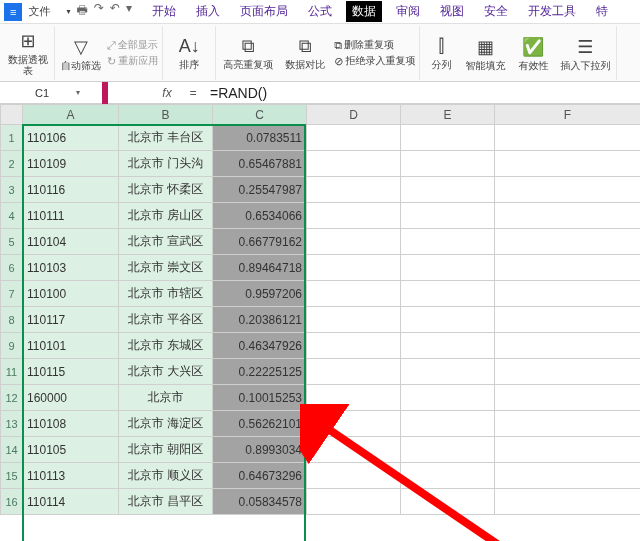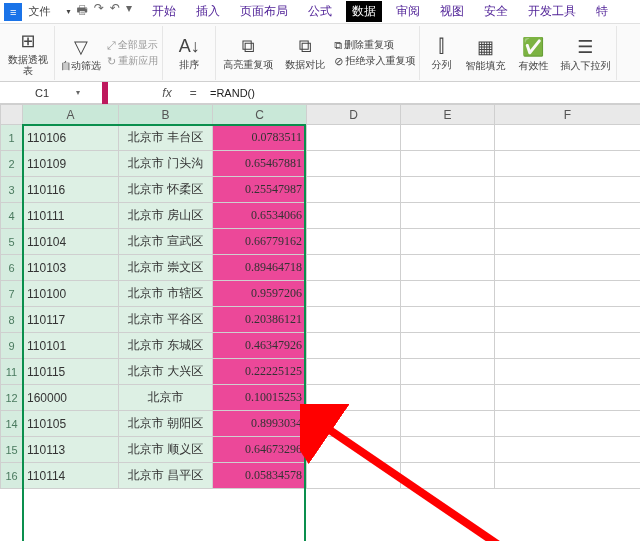--- a/index.html
+++ b/index.html
@@ -24,33 +24,33 @@
   .mini { display:flex; flex-direction:column; gap:2px; }
   .mini .mi { display:flex; align-items:center; gap:2px; font-size:10px; color:#999; white-space:nowrap; }
   .mi .icn { font-size:11px; }
   
   .fxrow { display:flex; align-items:center; height:22px; border-bottom:1px solid #d0d0d0; background:#fff; }
   .namebox { width:108px; height:22px; border-right:6px solid #be185d; display:flex; align-items:center; justify-content:center; font-size:11px; gap:14px; }
   .namebox .nv { min-width:40px; text-align:center; }
   .namebox .dd { font-size:8px; color:#666; }
   .fxgap { width:46px; }
   .fxico { width:26px; text-align:center; color:#555; font-style:italic; }
-  .fxinput { flex:1; padding:0 4px; font-size:11px; color:#222; }
+  .fxinput { flex:1; padding:0 4px; font-size:14px; color:#222; }
   
   .sheetwrap { position:relative; flex:1; overflow:hidden; }
   table.grid { border-collapse:collapse; table-layout:fixed; width:640px; }
   .grid th, .grid td { border:1px solid #cfcfcf; height:26px; font-size:12px; font-weight:normal; }
   .grid thead th { background:#e9e9e9; color:#555; height:20px; text-align:center; }
   .grid thead th.selcol { background:#c9e8d8; }
   th.corner { width:22px; background:#e9e9e9; }
   th.rowh { width:22px; background:#d5ecdf; color:#4a7a5f; text-align:center; font-size:11px; }
   td.cell { padding:0 4px; }
   td.colA { width:96px; background:#ddf0e4; text-align:left; }
   td.colB { width:94px; background:#ddf0e4; text-align:center; }
-  td.colC { width:94px; background:#ec4899; text-align:right;font-family:Liberation Serif, serif; }
+  td.colC { width:94px; background:#a3a3a3; text-align:right; }
   td.colD, td.colE, td.colF { background:#fff; }
   td.colD { width:94px; } td.colE { width:94px; } td.colF { width:94px; }
   
   .selbox { position:absolute; left:22px; top:20px; width:284px; height:436px; border:2px solid #0a8f4d; pointer-events:none; }
   
   .arrow { position:absolute; pointer-events:none; }
 </style>
 </head>
 <body>
 
@@ -280,20 +280,29 @@
           <tr>
             <th class="rowh">12</th>
             <td class="cell colA">160000</td>
             <td class="cell colB">北京市</td>
             <td class="cell colC">0.10015253</td>
             <td class="cell colD"></td>
             <td class="cell colE"></td>
             <td class="cell colF"></td>
           </tr>
           <tr>
+            <th class="rowh">13</th>
+            <td class="cell colA">110108</td>
+            <td class="cell colB">北京市 海淀区</td>
+            <td class="cell colC">0.56262101</td>
+            <td class="cell colD"></td>
+            <td class="cell colE"></td>
+            <td class="cell colF"></td>
+          </tr>
+          <tr>
             <th class="rowh">14</th>
             <td class="cell colA">110105</td>
             <td class="cell colB">北京市 朝阳区</td>
             <td class="cell colC">0.8993034</td>
             <td class="cell colD"></td>
             <td class="cell colE"></td>
             <td class="cell colF"></td>
           </tr>
           <tr>
             <th class="rowh">15</th>

